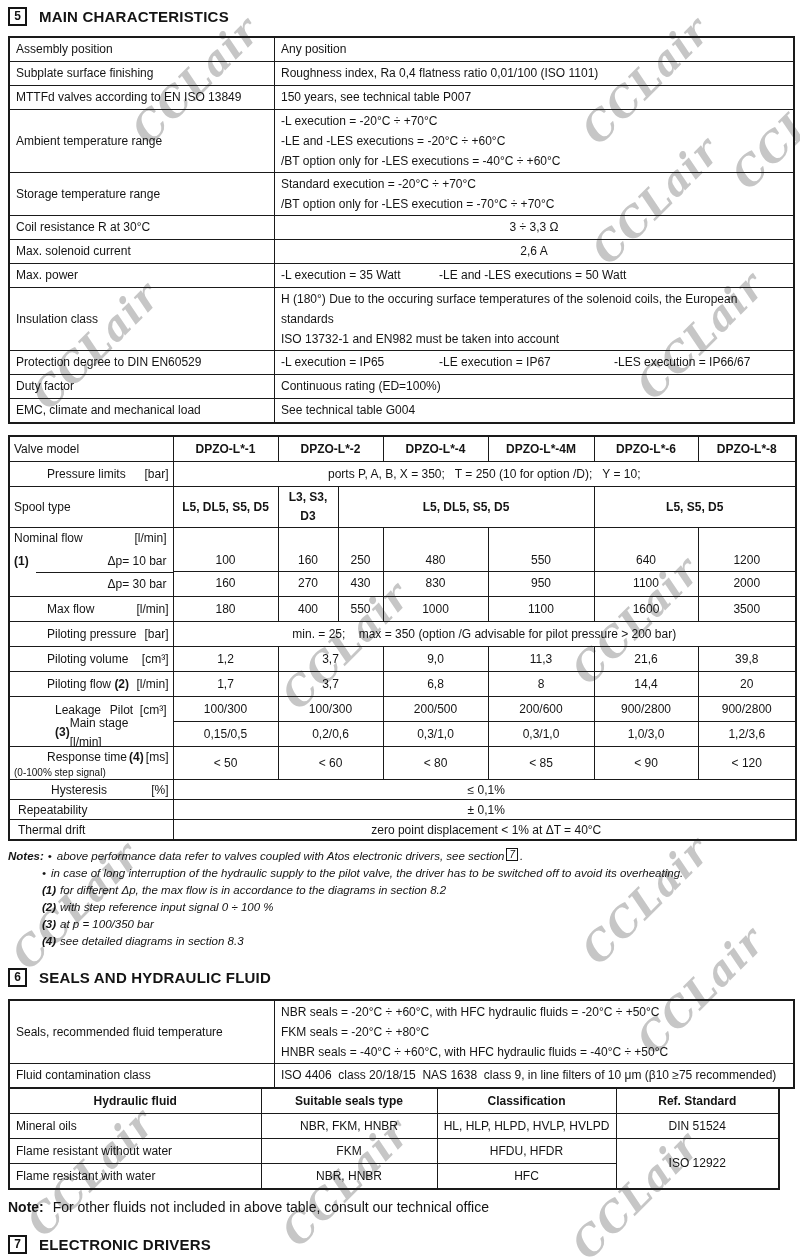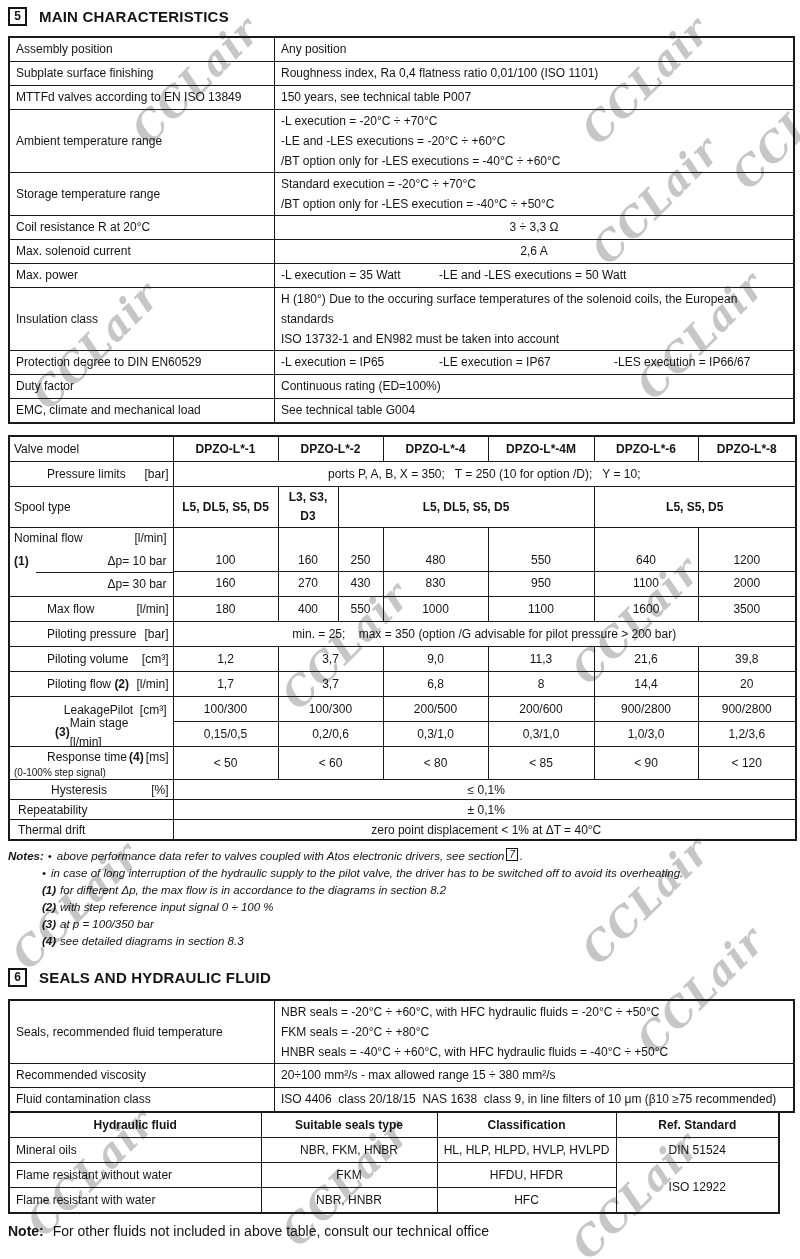--- a/index.html
+++ b/index.html
@@ -45,21 +45,21 @@
   .lr{display:flex;justify-content:space-between;align-items:baseline;margin-left:33px;}
   .lr .nt{font-weight:bold;}
   .sub{font-size:10px;line-height:11px;}
   td.nfcell{padding:0;vertical-align:top;}
   .nf1{display:flex;justify-content:space-between;padding:3px 6px 0 4px;height:15px;line-height:15px;}
   .nf2{display:flex;justify-content:space-between;align-items:flex-end;padding:0 6px 3px 4px;height:23px;line-height:16px;}
   .nf3{margin-left:26px;border-top:1px solid #1a1a1a;text-align:right;
        padding:4px 6px 0 0;height:19px;line-height:15px;}
   .vb{vertical-align:bottom;padding-bottom:5px;}
   td.lk{padding:0;}
-  .lk .lr{padding:1px 6px 1px 12px;height:20px;align-items:center;justify-content:flex-end;}
+  .lk .lr{padding:1px 6px 1px 12px;height:20px;align-items:center;}
   .thin td{height:17px;line-height:16px;padding-left:8px;}
 
   
   .notes{margin:7px 0 0 8px;font-size:11.5px;line-height:17px;}
   .notes .row{display:flex;align-items:flex-start;font-style:italic;}
   .notes .ttl{font-weight:bold;margin-right:4px;}
   .notes .ind{margin-left:34px;}
   .bullet{margin-right:5px;}
   .nnum{font-weight:bold;margin-right:4px;}
   .boxn{display:inline-block;border:1px solid #141414;font-size:10px;
@@ -122,25 +122,25 @@
         <td class="ml">
           <div>-L execution = -20°C ÷ +70°C</div>
           <div>-LE and -LES executions = -20°C ÷ +60°C</div>
           <div>/BT option only for -LES executions = -40°C ÷ +60°C</div>
         </td>
       </tr>
       <tr>
         <td class="lab">Storage temperature range</td>
         <td class="ml">
           <div>Standard execution = -20°C ÷ +70°C</div>
-          <div>/BT option only for -LES execution = -40°C ÷ +50°C</div>
-        </td>
-      </tr>
-      <tr>
-        <td class="lab">Coil resistance R at 20°C</td>
+          <div>/BT option only for -LES execution = -70°C ÷ +70°C</div>
+        </td>
+      </tr>
+      <tr>
+        <td class="lab">Coil resistance R at 30°C</td>
         <td class="c">3 ÷ 3,3 Ω</td>
       </tr>
       <tr>
         <td class="lab">Max. solenoid current</td>
         <td class="c">2,6 A</td>
       </tr>
       <tr>
         <td class="lab">Max. power</td>
         <td>
           <span class="seg1p">-L execution = 35 Watt</span><span>-LE and -LES executions = 50 Watt</span>
@@ -389,24 +389,20 @@
       <tbody>
           <tr>
         <td class="lab">Seals, recommended fluid temperature</td>
         <td class="ml">
           <div>NBR seals = -20°C ÷ +60°C, with HFC hydraulic fluids = -20°C ÷ +50°C</div>
           <div>FKM seals = -20°C ÷ +80°C</div>
           <div>HNBR seals = -40°C ÷ +60°C, with HFC hydraulic fluids = -40°C ÷ +50°C</div>
         </td>
       </tr>
       <tr>
-        <td class="lab">Recommended viscosity</td>
-        <td>20÷100 mm²/s - max allowed range 15 ÷ 380 mm²/s</td>
-      </tr>
-      <tr>
         <td class="lab">Fluid contamination class</td>
         <td>ISO 4406&nbsp; class 20/18/15&nbsp; NAS 1638&nbsp; class 9, in line filters of 10 μm (β10 ≥75 recommended)</td>
       </tr>
     </tbody>
       </table>
 
     <table class="tf t-outer">
       <colgroup>
         <col style="width:252px">
           <col style="width:176px">

